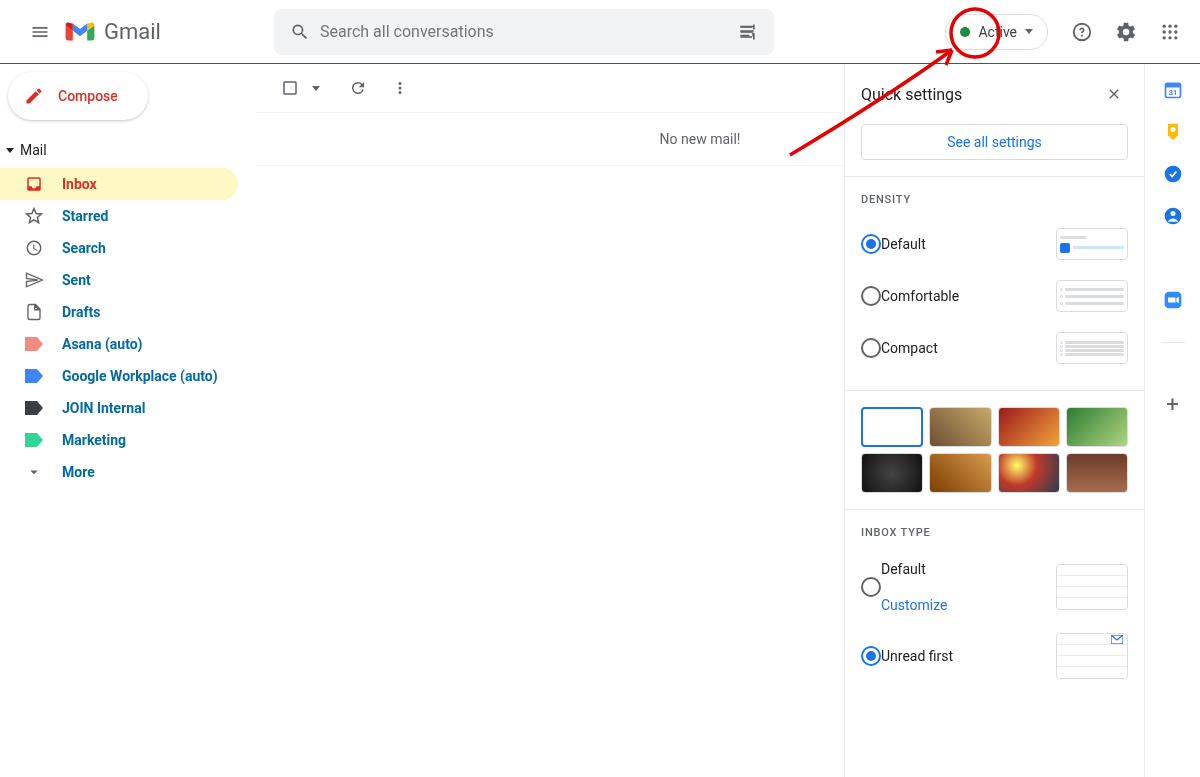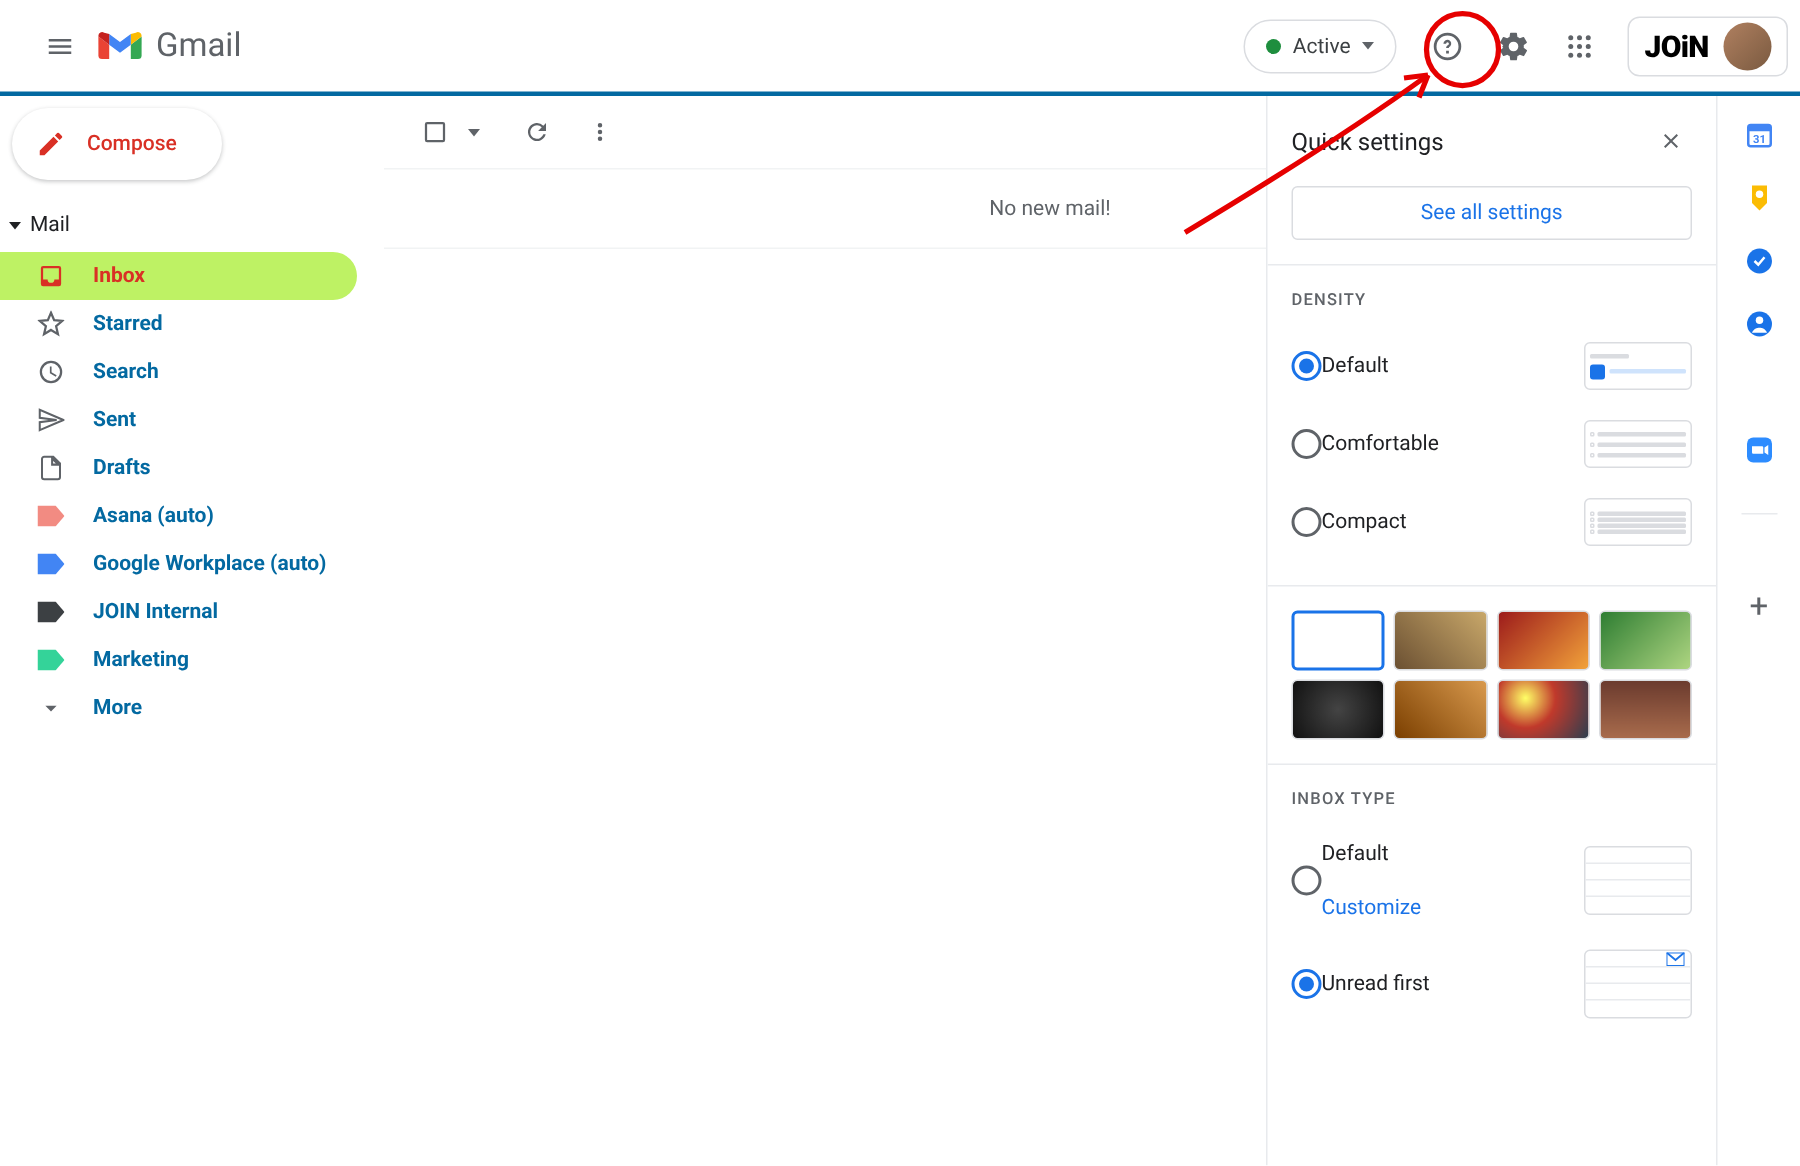--- a/index.html
+++ b/index.html
@@ -1,19 +1,19 @@
 <!DOCTYPE html>
 <html><head>
 <meta charset="utf-8">
 <style>
   * { box-sizing: border-box; margin: 0; padding: 0; font-family: 'Google Sans', Roboto, Arial, sans-serif; }
   body { width: 1200px; height: 777px; background: #fff; overflow: hidden; position: relative; }
 
   
-  .header { height: 64px; display: flex; align-items: center; padding: 0 8px 0 16px; border-bottom: 3px solid #0369a1; }
+  .header { height: 64px; display: flex; align-items: center; padding: 0 8px 0 16px; border-bottom: 1px solid #0369a1; }
   .menu-icon { width: 48px; height: 48px; display:flex;align-items:center;justify-content:center;border-radius:50%;cursor:pointer;color:#5f6368; }
   .logo-wrap { display:flex;align-items:center;gap:8px; margin-right: 40px; min-width:170px;}
   .gmail-logo { width:32px;height:24px; }
   .gmail-text { font-size:22px;color:#5f6368; }
   .search-bar { flex: 0 0 500px; height:46px;background:#f1f3f4;border-radius:8px;display:flex;align-items:center;padding:0 6px; }
   .search-bar .icon-btn { width:40px;height:40px;display:flex;align-items:center;justify-content:center;color:#5f6368;cursor:pointer;border-radius:50%; }
   .search-bar input { flex:1;border:none;background:transparent;font-size:16px;color:#5f6368;outline:none; }
   .spacer { flex:1; }
   .status-chip { height:36px;border:1px solid #dadce0;border-radius:18px;display:flex;align-items:center;padding:0 14px;gap:8px;cursor:pointer;margin-right:12px; }
   .status-dot { width:10px;height:10px;border-radius:50%;background:#1e8e3e; }
@@ -27,21 +27,21 @@
   
   .body { display:flex; height:calc(777px - 64px); }
   .sidebar { width:256px; padding-top:8px; }
   .compose-btn { margin:0 0 16px 8px; height:48px;border-radius:24px;box-shadow:0 1px 3px rgba(60,64,67,.3);display:flex;align-items:center;padding:0 22px 0 16px;gap:14px;cursor:pointer;width:140px;background:#fff; }
   .compose-btn span.txt { color:#d93025;font-size:14px;font-weight:500; }
   .compose-btn .pencil { color:#d93025; }
   .mail-header { display:flex;align-items:center;gap:6px;padding:6px 0 6px 6px;font-size:14px;color:#202124;cursor:pointer; }
   .mail-header .tri { width:0;height:0;border-left:4px solid transparent;border-right:4px solid transparent;border-top:5px solid #202124; }
   .nav-list { margin-top:4px; }
   .nav-item { height:32px;display:flex;align-items:center;padding-left:24px;gap:18px;border-radius:0 16px 16px 0;cursor:pointer;font-size:14px;color:#0369a1; width:238px;font-weight:bold;}
-  .nav-item.active { background:#bef264;color:#d93025;font-weight:700; }
+  .nav-item.active { background:#fef9c3;color:#d93025;font-weight:700; }
   .nav-item.active .nav-icon{ color:#d93025; }
   .nav-icon { width:20px;height:20px;color:#5f6368;display:flex;align-items:center;justify-content:center; }
 
   
   .main { flex:1; position:relative; }
   .toolbar { height:48px;display:flex;align-items:center;padding:0 16px;gap:6px;color:#5f6368; }
   .toolbar .tbtn { width:36px;height:36px;display:flex;align-items:center;justify-content:center;cursor:pointer;border-radius:4px; }
   .toolbar .right { margin-left:auto; display:flex;gap:4px;align-items:center; }
   .nomail { text-align:center;color:#5f6368;font-size:14px;padding:18px 0;border-bottom:1px solid #f1f3f4;border-top:1px solid #f1f3f4; }
 
@@ -98,20 +98,41 @@
   <div class="logo-wrap">
     <svg class="gmail-logo" viewBox="0 0 52 40">
         <path fill="#EA4335" d="M6 34h8V18L2 9v21a4 4 0 0 0 4 4z"></path>
         <path fill="#34A853" d="M38 34h8a4 4 0 0 0 4-4V9l-12 9z"></path>
         <path fill="#FBBC04" d="M38 6v12l12-9V8a4 4 0 0 0-6.4-3.2z"></path>
         <path fill="#4285F4" d="M14 18V6l12 9 12-9v12L26 27z"></path>
         <path fill="#C5221F" d="M2 8v1l12 9V6L8.4 4.8A4 4 0 0 0 2 8z"></path>
       </svg>
     <span class="gmail-text">Gmail</span>
   </div>
+  <div class="search-bar">
+    <div class="icon-btn">
+      <svg width="20" height="20" viewBox="0 0 24 24">
+          <path fill="currentColor" d="M15.5 14h-.79l-.28-.27a6.5 6.5 0 1 0-.7.7l.27.28v.79l5 4.99L20.49 19zm-6 0A4.5 4.5 0 1 1 14 9.5 4.5 4.5 0 0 1 9.5 14z"></path>
+        </svg>
+    </div>
+    <input placeholder="Search all conversations" style="">
+    <div class="icon-btn">
+      <svg width="20" height="20" viewBox="0 0 24 24">
+          <path fill="currentColor" d="M3 17h12v2H3zm0-6h18v2H3zm0-6h18v2H3zm16 14 4-3-4-3z" transform="scale(0.9)"></path>
+          <path fill="currentColor" d="M7 4h2v4H7zm6 6h2v4h-2zM4 15h2v4H4z" style="display:none"></path>
+          <g fill="currentColor">
+            <rect x="3" y="5" width="14" height="2"></rect>
+            <rect x="3" y="11" width="14" height="2"></rect>
+            <rect x="3" y="17" width="14" height="2"></rect>
+            <rect x="18" y="3" width="2" height="6"></rect>
+            <rect x="18" y="15" width="2" height="6"></rect>
+          </g>
+        </svg>
+    </div>
+  </div>
   <div class="spacer"></div>
   <div class="status-chip">
     <span class="status-dot"></span>
     <span class="txt">Active</span>
     <span class="caret"></span>
   </div>
   <div class="hicon">
     <svg width="22" height="22" viewBox="0 0 24 24">
         <path fill="currentColor" d="M12 2a10 10 0 1 0 10 10A10 10 0 0 0 12 2zm0 18a8 8 0 1 1 8-8 8 8 0 0 1-8 8zm-1-5h2v2h-2zm2.07-7.75A3 3 0 0 0 9 10h2a1 1 0 1 1 1.5.87c-.92.53-1.5 1-1.5 2.13h2c0-.5.18-.67 1-1.13A3 3 0 0 0 13.07 7.25z"></path>
       </svg>
@@ -129,24 +150,20 @@
           <circle cx="19" cy="5" r="2"></circle>
           <circle cx="5" cy="12" r="2"></circle>
           <circle cx="12" cy="12" r="2"></circle>
           <circle cx="19" cy="12" r="2"></circle>
           <circle cx="5" cy="19" r="2"></circle>
           <circle cx="12" cy="19" r="2"></circle>
           <circle cx="19" cy="19" r="2"></circle>
         </g>
       </svg>
   </div>
-  <div class="brand-chip">
-    <span class="brand-text">JOiN</span>
-    <span class="avatar"></span>
-  </div>
 </div>
 
 <div class="body">
 
   <div class="sidebar">
     <div class="compose-btn">
       <svg class="pencil" width="20" height="20" viewBox="0 0 24 24">
           <path fill="currentColor" d="M3 17.25V21h3.75l11-11-3.75-3.75zM20.71 7.04a1 1 0 0 0 0-1.41l-2.34-2.34a1 1 0 0 0-1.41 0L15.13 5.13l3.75 3.75z"></path>
         </svg>
       <span class="txt">Compose</span>

